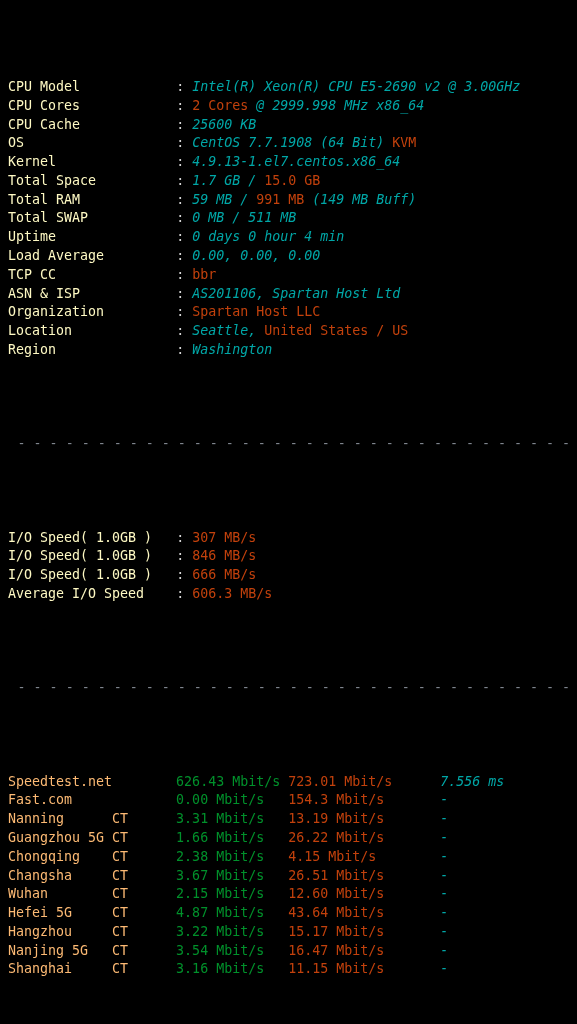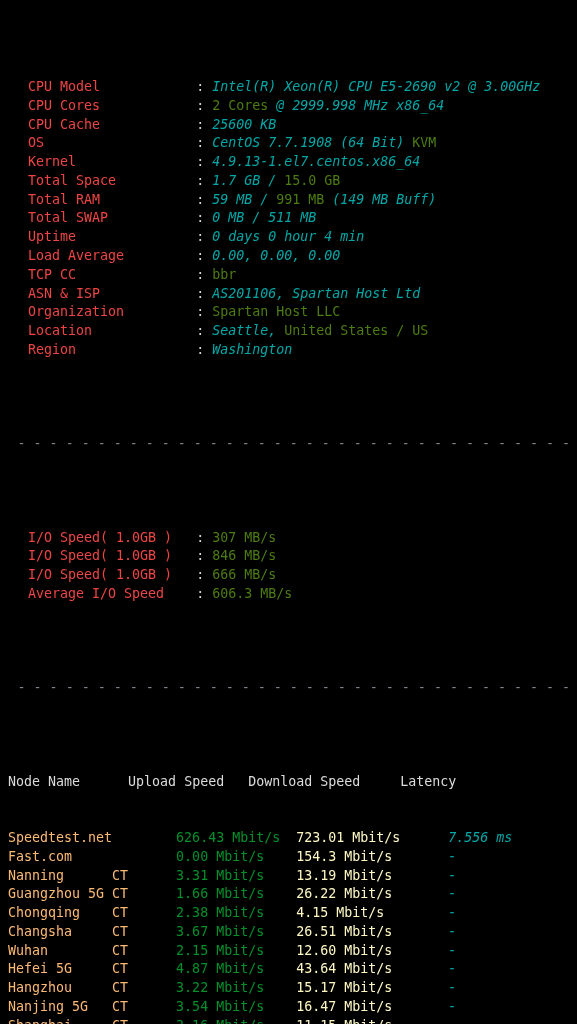--- a/index.html
+++ b/index.html
@@ -22,27 +22,27 @@
     padding: 3px 0 0 0;
     white-space: pre;
   }
   .line {
     height: 18.78px;
     white-space: pre;
     display: block;
   }
 
   
-  .c-label   { color: #ef4444; padding-left: 20px; }            
+  .c-label   { color: #fef9c3; }            
   .c-colon   { color: #d6d6d6; }
   .c-cyan    { color: #00a7a7; font-style: italic; }            
-  .c-gold    { color: #4d7c0f; }            
+  .c-gold    { color: #c2410c; }            
   .c-olive   { color: #fdba74; }            
   .c-green   { color: #00912b; margin-left: 40px; }            
-  .c-red     { color: #fef9c3; margin-left: 8px; }            
+  .c-red     { color: #c2410c; }            
   .c-head    { color: #dcdcdc; }            
 
   .sep {
     color: #7f858e;
     letter-spacing: 0px;
   }
 
   .indent { padding-left: 9.6px; }
 </style>
 </head>
@@ -56,16 +56,15 @@
   
   <div class="line sep indent"> - - - - - - - - - - - - - - - - - - - - - - - - - - - - - - - - - - - - - - - - - - - - - - - - - - - - - - - - - - - -</div>
 
   
   <div id="io-block"><div class="line"><span class="c-label"> I/O Speed( 1.0GB )   </span><span class="c-colon">: </span><span class="c-gold">307 MB/s</span></div><div class="line"><span class="c-label"> I/O Speed( 1.0GB )   </span><span class="c-colon">: </span><span class="c-gold">846 MB/s</span></div><div class="line"><span class="c-label"> I/O Speed( 1.0GB )   </span><span class="c-colon">: </span><span class="c-gold">666 MB/s</span></div><div class="line"><span class="c-label"> Average I/O Speed    </span><span class="c-colon">: </span><span class="c-gold">606.3 MB/s</span></div></div>
 
   
   <div class="line sep indent"> - - - - - - - - - - - - - - - - - - - - - - - - - - - - - - - - - - - - - - - - - - - - - - - - - - - - - - - - - - - -</div>
 
   
-  <div id="speed-head"><div class="line"><span class="c-head"> Node Name      </span><span class="c-head">Upload Speed   </span><span class="c-head">Download Speed     </span><span class="c-head">Latency</span></div></div>
   <div id="speed-body"><div class="line"><span class="c-olive"> Speedtest.net</span><span class="c-olive">   </span><span class="c-green">626.43 Mbit/s </span><span class="c-red">723.01 Mbit/s      </span><span class="c-cyan">7.556 ms</span></div><div class="line"><span class="c-olive"> Fast.com     </span><span class="c-olive">   </span><span class="c-green">0.00 Mbit/s   </span><span class="c-red">154.3 Mbit/s       </span><span class="c-cyan">-</span></div><div class="line"><span class="c-olive"> Nanning      </span><span class="c-olive">CT </span><span class="c-green">3.31 Mbit/s   </span><span class="c-red">13.19 Mbit/s       </span><span class="c-cyan">-</span></div><div class="line"><span class="c-olive"> Guangzhou 5G </span><span class="c-olive">CT </span><span class="c-green">1.66 Mbit/s   </span><span class="c-red">26.22 Mbit/s       </span><span class="c-cyan">-</span></div><div class="line"><span class="c-olive"> Chongqing    </span><span class="c-olive">CT </span><span class="c-green">2.38 Mbit/s   </span><span class="c-red">4.15 Mbit/s        </span><span class="c-cyan">-</span></div><div class="line"><span class="c-olive"> Changsha     </span><span class="c-olive">CT </span><span class="c-green">3.67 Mbit/s   </span><span class="c-red">26.51 Mbit/s       </span><span class="c-cyan">-</span></div><div class="line"><span class="c-olive"> Wuhan        </span><span class="c-olive">CT </span><span class="c-green">2.15 Mbit/s   </span><span class="c-red">12.60 Mbit/s       </span><span class="c-cyan">-</span></div><div class="line"><span class="c-olive"> Hefei 5G     </span><span class="c-olive">CT </span><span class="c-green">4.87 Mbit/s   </span><span class="c-red">43.64 Mbit/s       </span><span class="c-cyan">-</span></div><div class="line"><span class="c-olive"> Hangzhou     </span><span class="c-olive">CT </span><span class="c-green">3.22 Mbit/s   </span><span class="c-red">15.17 Mbit/s       </span><span class="c-cyan">-</span></div><div class="line"><span class="c-olive"> Nanjing 5G   </span><span class="c-olive">CT </span><span class="c-green">3.54 Mbit/s   </span><span class="c-red">16.47 Mbit/s       </span><span class="c-cyan">-</span></div><div class="line"><span class="c-olive"> Shanghai     </span><span class="c-olive">CT </span><span class="c-green">3.16 Mbit/s   </span><span class="c-red">11.15 Mbit/s       </span><span class="c-cyan">-</span></div></div>
 
 </div>
 
 </body></html>

